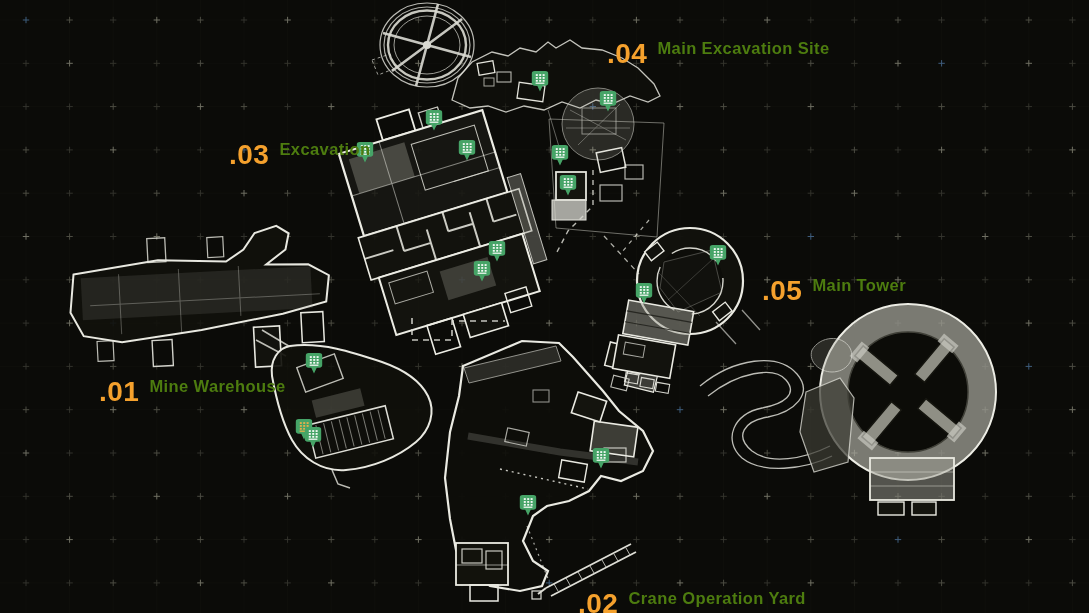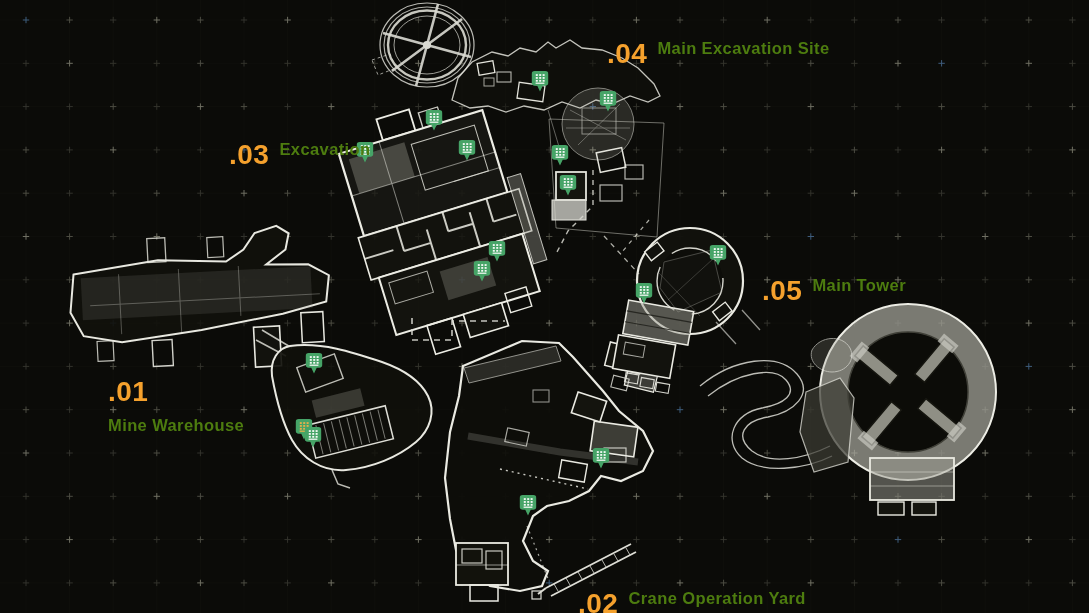--- a/index.html
+++ b/index.html
@@ -859,21 +859,21 @@
           <rect x="7.25" y="5.75" width="1.9" height="1.7" fill="#FFFFFF" opacity="0.95"></rect>
           <rect x="10.5" y="5.75" width="1.9" height="1.7" fill="#FFFFFF" opacity="0.95"></rect>
           <rect x="4" y="8.5" width="1.9" height="1.7" fill="#FFFFFF" opacity="0.95"></rect>
           <rect x="7.25" y="8.5" width="1.9" height="1.7" fill="#FFFFFF" opacity="0.95"></rect>
           <rect x="10.5" y="8.5" width="1.9" height="1.7" fill="#FFFFFF" opacity="0.95"></rect>
        <rect x="3.8" y="11" width="8.4" height="1.3" fill="#FFFFFF" opacity="0.85"></rect>
      </svg></div>
     </div>
 
   <div id="label-layer">
-    <div class="zone-label" style="left: 108px; top: 377px; flex-direction: column;">
+    <div class="zone-label" style="left: 99px; top: 377px;">
       <span class="zone-num">.01</span>
       <span class="zone-name">Mine Warehouse</span>
     </div>
     <div class="zone-label" style="left: 578px; top: 589px;">
       <span class="zone-num">.02</span>
       <span class="zone-name">Crane Operation Yard</span>
     </div>
     <div class="zone-label" style="left: 215px; top: 140px; margin-left: 14px;">
       <span class="zone-num">.03</span>
       <span class="zone-name">Excavation</span>

